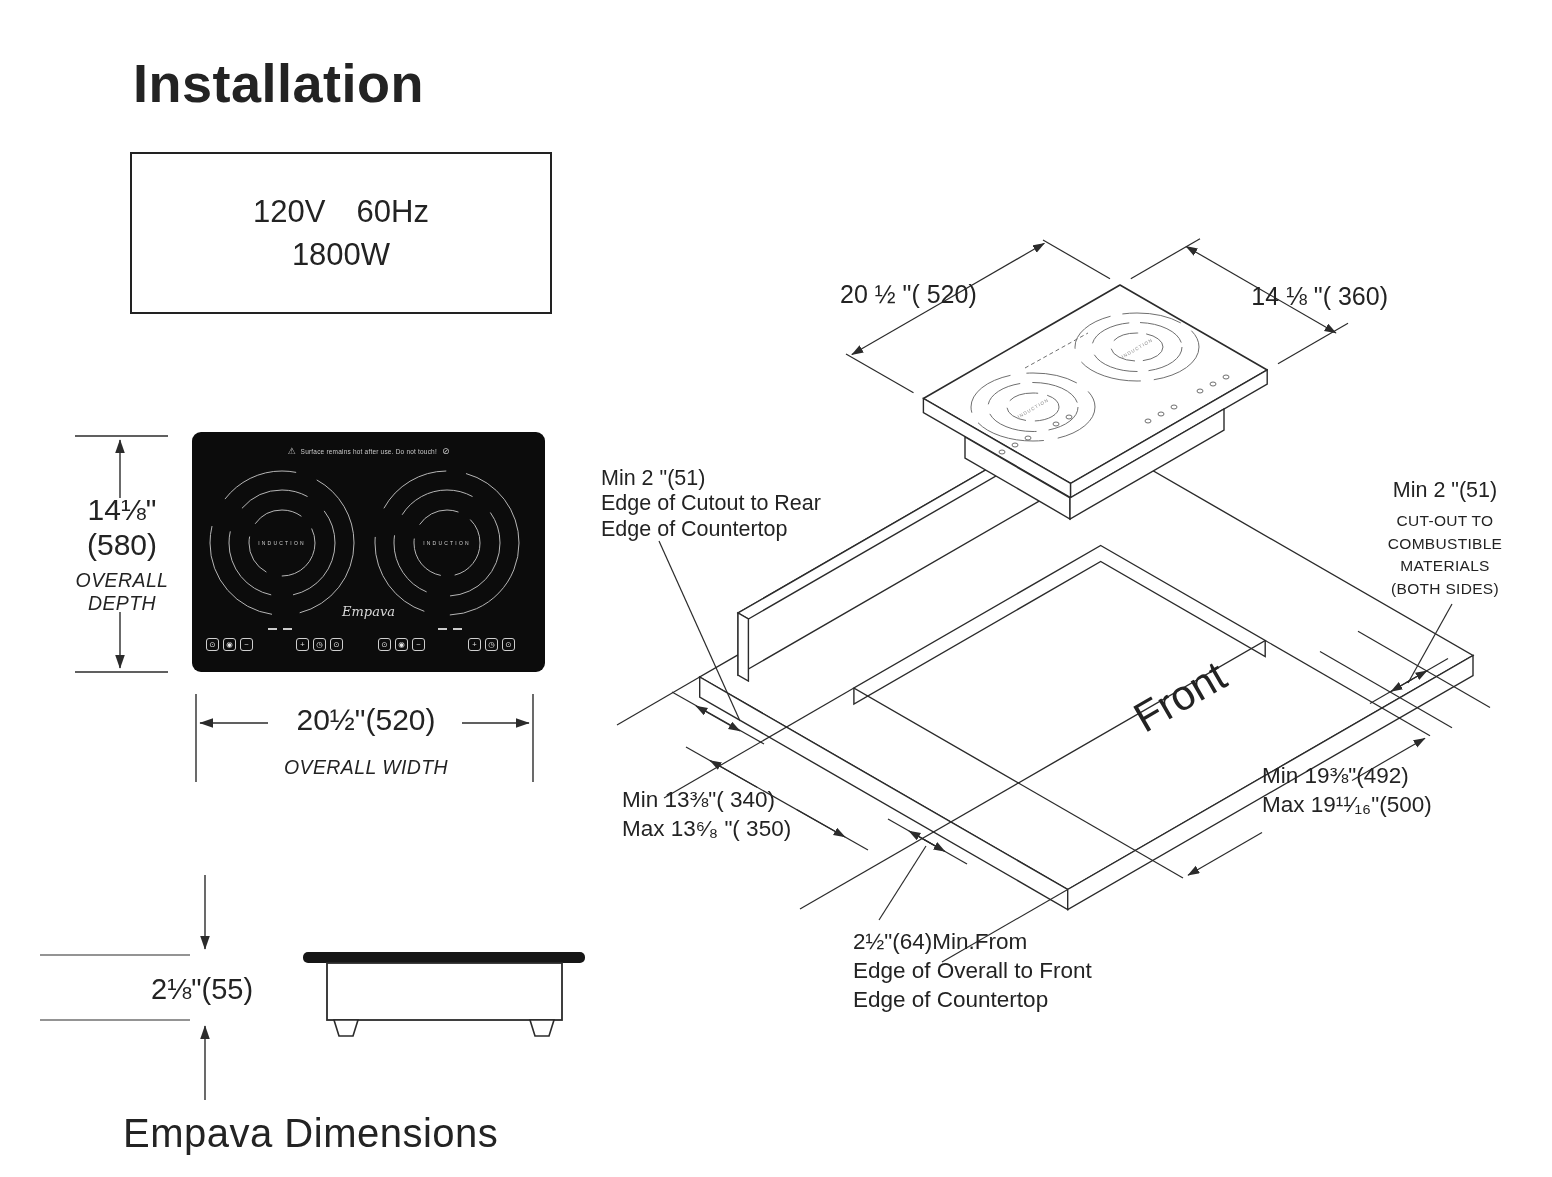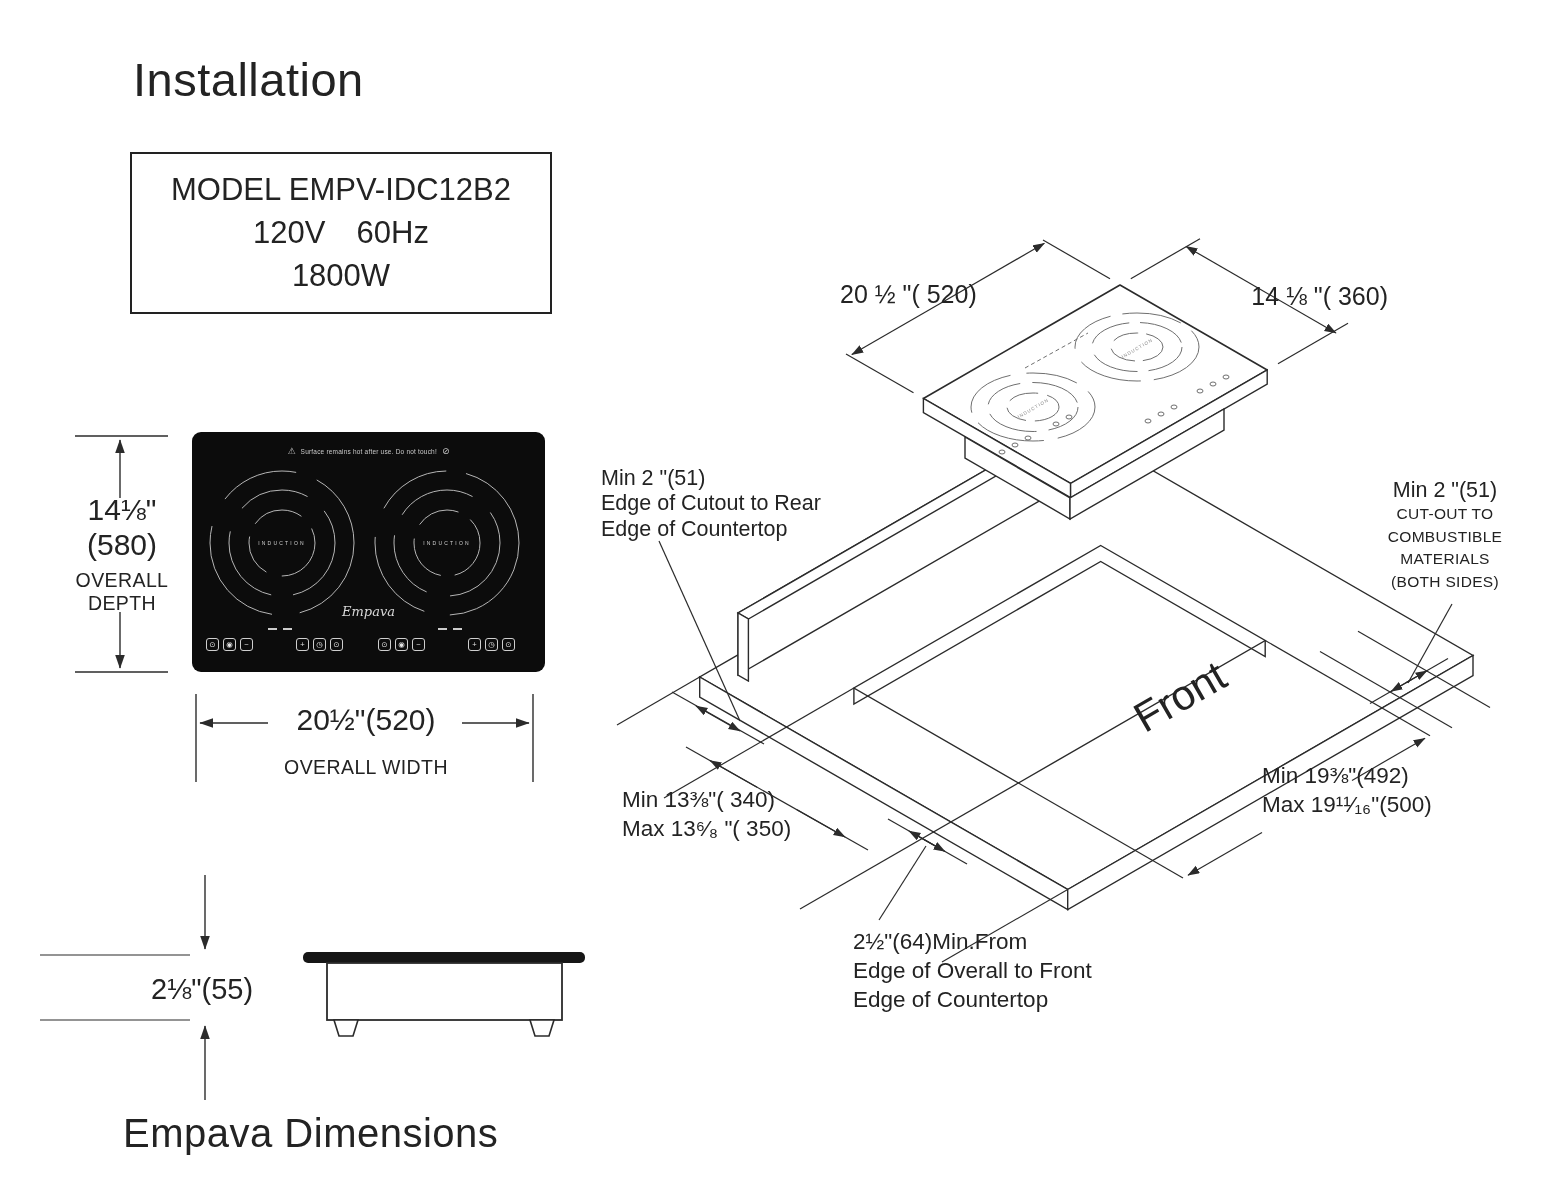--- a/index.html
+++ b/index.html
@@ -2,28 +2,28 @@
 <html><head>
 <meta charset="utf-8">
 <style>
   html,body{margin:0;padding:0;background:#ffffff;}
   .canvas{
     position:relative;width:1552px;height:1177px;background:#ffffff;overflow:hidden;
     font-family:"Liberation Sans","DejaVu Sans",sans-serif;color:#232323;
   }
   svg.lineart{position:absolute;left:0;top:0;}
   .lbl{position:absolute;color:#232323;line-height:1.18;}
-  .page-title{font-size:47px;font-weight:400;letter-spacing:0.5px;}
+  .page-title{font-size:54px;font-weight:700;letter-spacing:0.5px;}
   .model-box{
     position:absolute;left:130px;top:152px;width:418px;height:158px;
     border:2.5px solid #222;display:flex;flex-direction:column;justify-content:center;
     align-items:center;gap:7px;font-size:31px;
   }
   .dim-num{font-size:30px;}
-  .dim-sub{font-size:19.5px;letter-spacing:0.4px;}
+  .dim-sub{font-size:19.5px;letter-spacing:0.4px;font-style:italic;}
   .center{text-align:center;}
   .right{text-align:right;}
   .note{font-size:21.5px;}
   .note2{font-size:22.5px;line-height:1.28;}
   .caps{font-size:15.5px;letter-spacing:0.3px;line-height:1.45;}
   .iso-dim{font-size:25px;}
   .front-label{
     font-size:42px;transform:rotate(-30deg);transform-origin:center center;
   }
   .overall-title{font-size:40px;letter-spacing:0.5px;}
@@ -195,21 +195,20 @@
       </g>
     </g>
 
     <text x="1033" y="410" font-size="4.6" letter-spacing="1.1" fill="#8a8a8a" text-anchor="middle" transform="rotate(-30 1033 408)">INDUCTION</text>
     <text x="1137" y="350" font-size="4.6" letter-spacing="1.1" fill="#8a8a8a" text-anchor="middle" transform="rotate(-30 1137 348)">INDUCTION</text>
   </svg>
 
   <div class="lbl page-title" style="left:133px;top:52px;">Installation</div>
 
   <div class="model-box">
-    <div>MODEL EMPV-IDC12B2</div>
     <div>120V 60Hz</div>
     <div>1800W</div>
   </div>
 
   <div class="lbl center" style="left:58px;top:492px;width:128px;">
     <div class="dim-num">14⅛"</div>
     <div class="dim-num">(580)</div>
     <div class="dim-sub" style="margin-top:6px;">OVERALL</div>
     <div class="dim-sub" style="">DEPTH</div>
   </div>
@@ -283,21 +282,21 @@
   <div class="lbl front-label" style="left:1095px;top:672px;width:170px;text-align:center;">Front</div>
 
   <div class="lbl note" style="left:601px;top:466px;">
     <div>Min 2 "(51)</div>
     <div>Edge of Cutout to Rear</div>
     <div>Edge of Countertop</div>
   </div>
 
   <div class="lbl center" style="left:1355px;top:478px;width:180px;">
     <div class="note">Min 2 "(51)</div>
-    <div class="caps" style="margin-top:0;">CUT-OUT TO</div>
+    <div class="caps" style="margin-top:7px;">CUT-OUT TO</div>
     <div class="caps">COMBUSTIBLE</div>
     <div class="caps">MATERIALS</div>
     <div class="caps">(BOTH SIDES)</div>
   </div>
 
   <div class="lbl note2" style="left:622px;top:786px;">
     <div>Min 13⅜"( 340)</div>
     <div>Max 13⁶⁄₈ "( 350)</div>
   </div>
 

